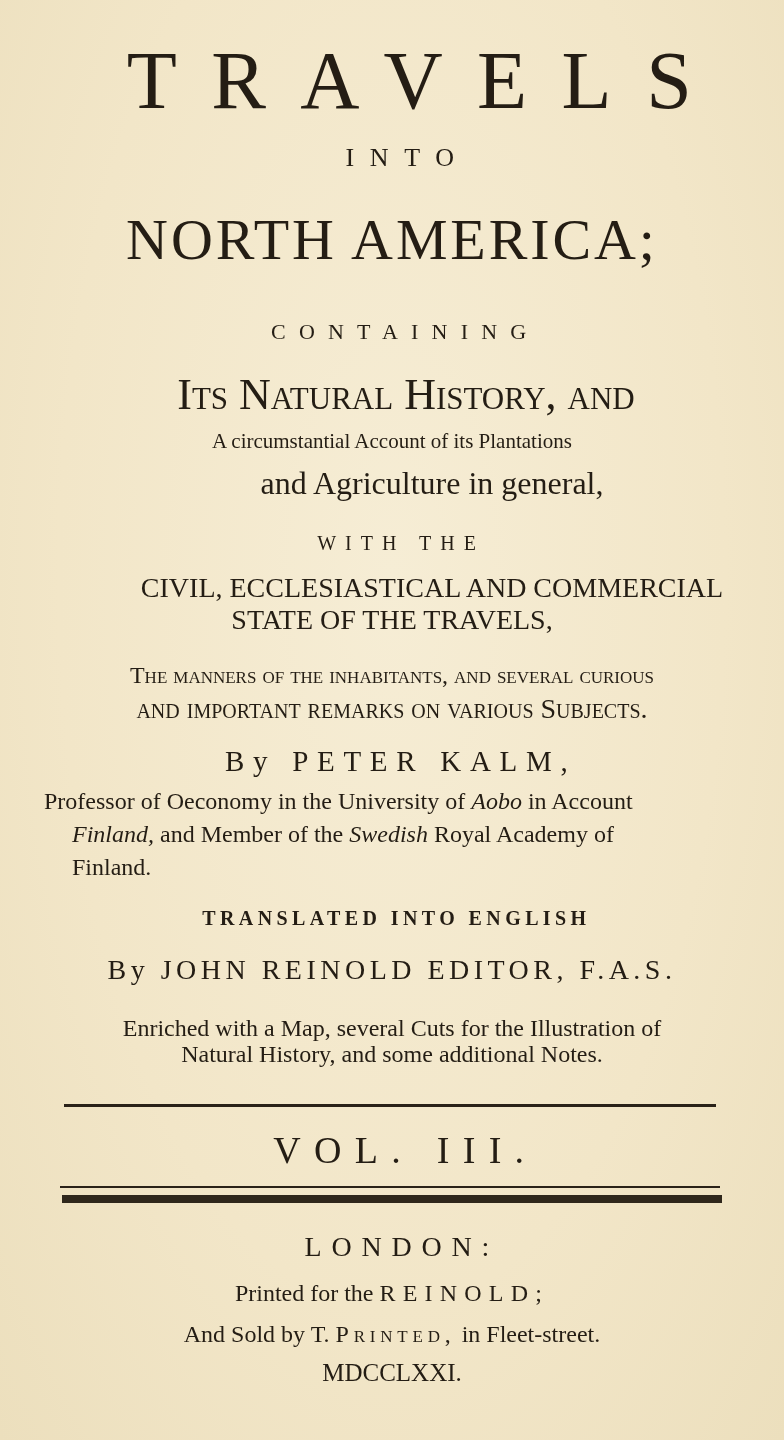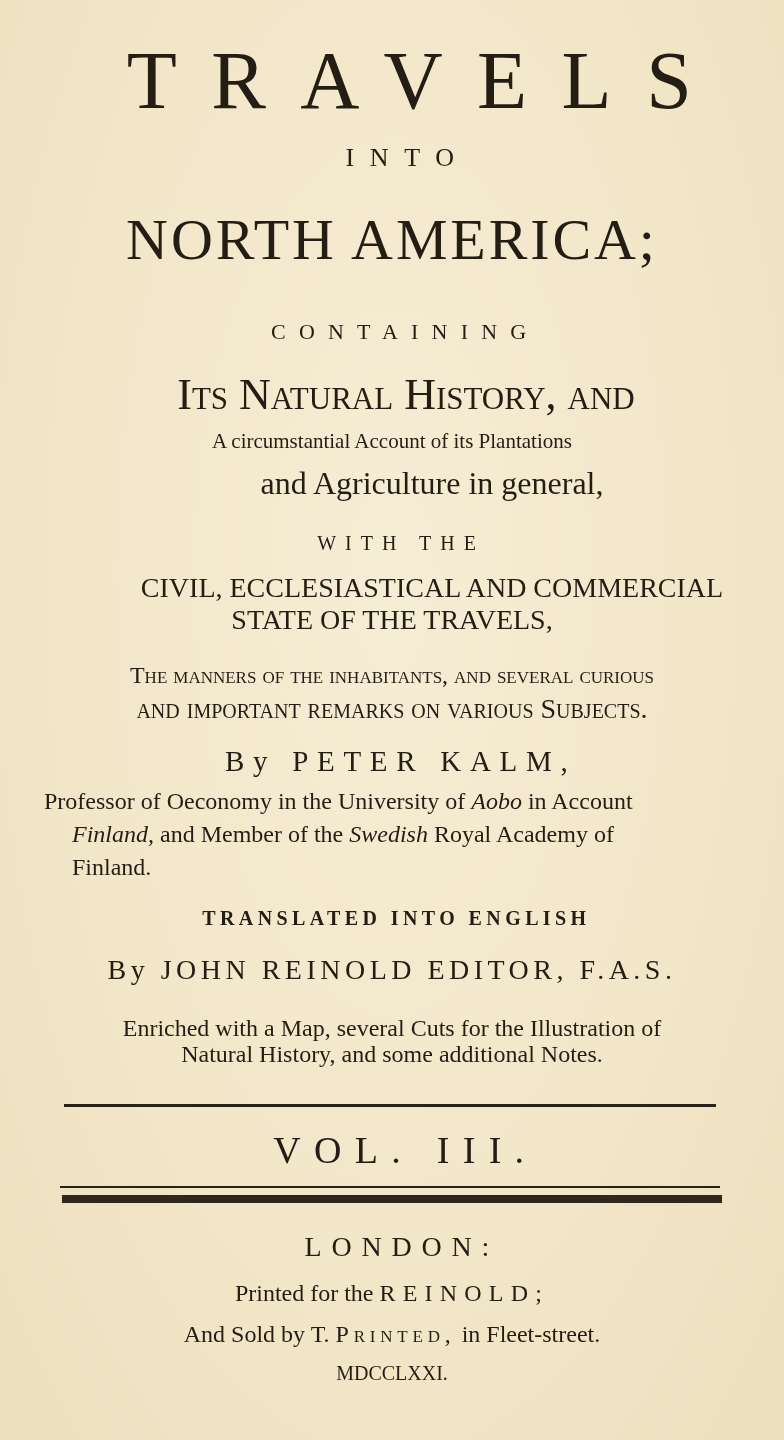--- a/index.html
+++ b/index.html
@@ -35,21 +35,21 @@
   .rule { position: absolute; background: #2a2218; }
   .rule1 { left: 64px; width: 652px; top: 1104px; height: 3px; }
   .vol { top: 1128px; font-size: 38px; letter-spacing: 0.35em; padding-left: 0.35em; line-height: 44px; }
   .rule2 { left: 60px; width: 660px; top: 1186px; height: 2px; }
   .rule3 { left: 62px; width: 660px; top: 1195px; height: 8px; background: #2f271b; }
   .london { top: 1230px; font-size: 28px; letter-spacing: 0.35em; padding-left: 0.35em; line-height: 34px; }
   .printed { top: 1277px; font-size: 24px; line-height: 32px; }
   .printed .spaced { letter-spacing: 0.3em; }
   .sold { top: 1318px; font-size: 24px; line-height: 32px; }
   .sold .spaced { letter-spacing: 0.2em; font-variant: small-caps; }
-  .year { top: 1357px; font-size: 20px; line-height: 32px; }
+  .year { top: 1357px; font-size: 25px; line-height: 32px; }
   i { font-style: italic; text-align: center; }
 </style>
 </head>
 <body>
 
 <div>
   <div class="line title">TRAVELS</div>
   <div class="line into">INTO</div>
   <div class="line na">NORTH AMERICA;</div>
 

